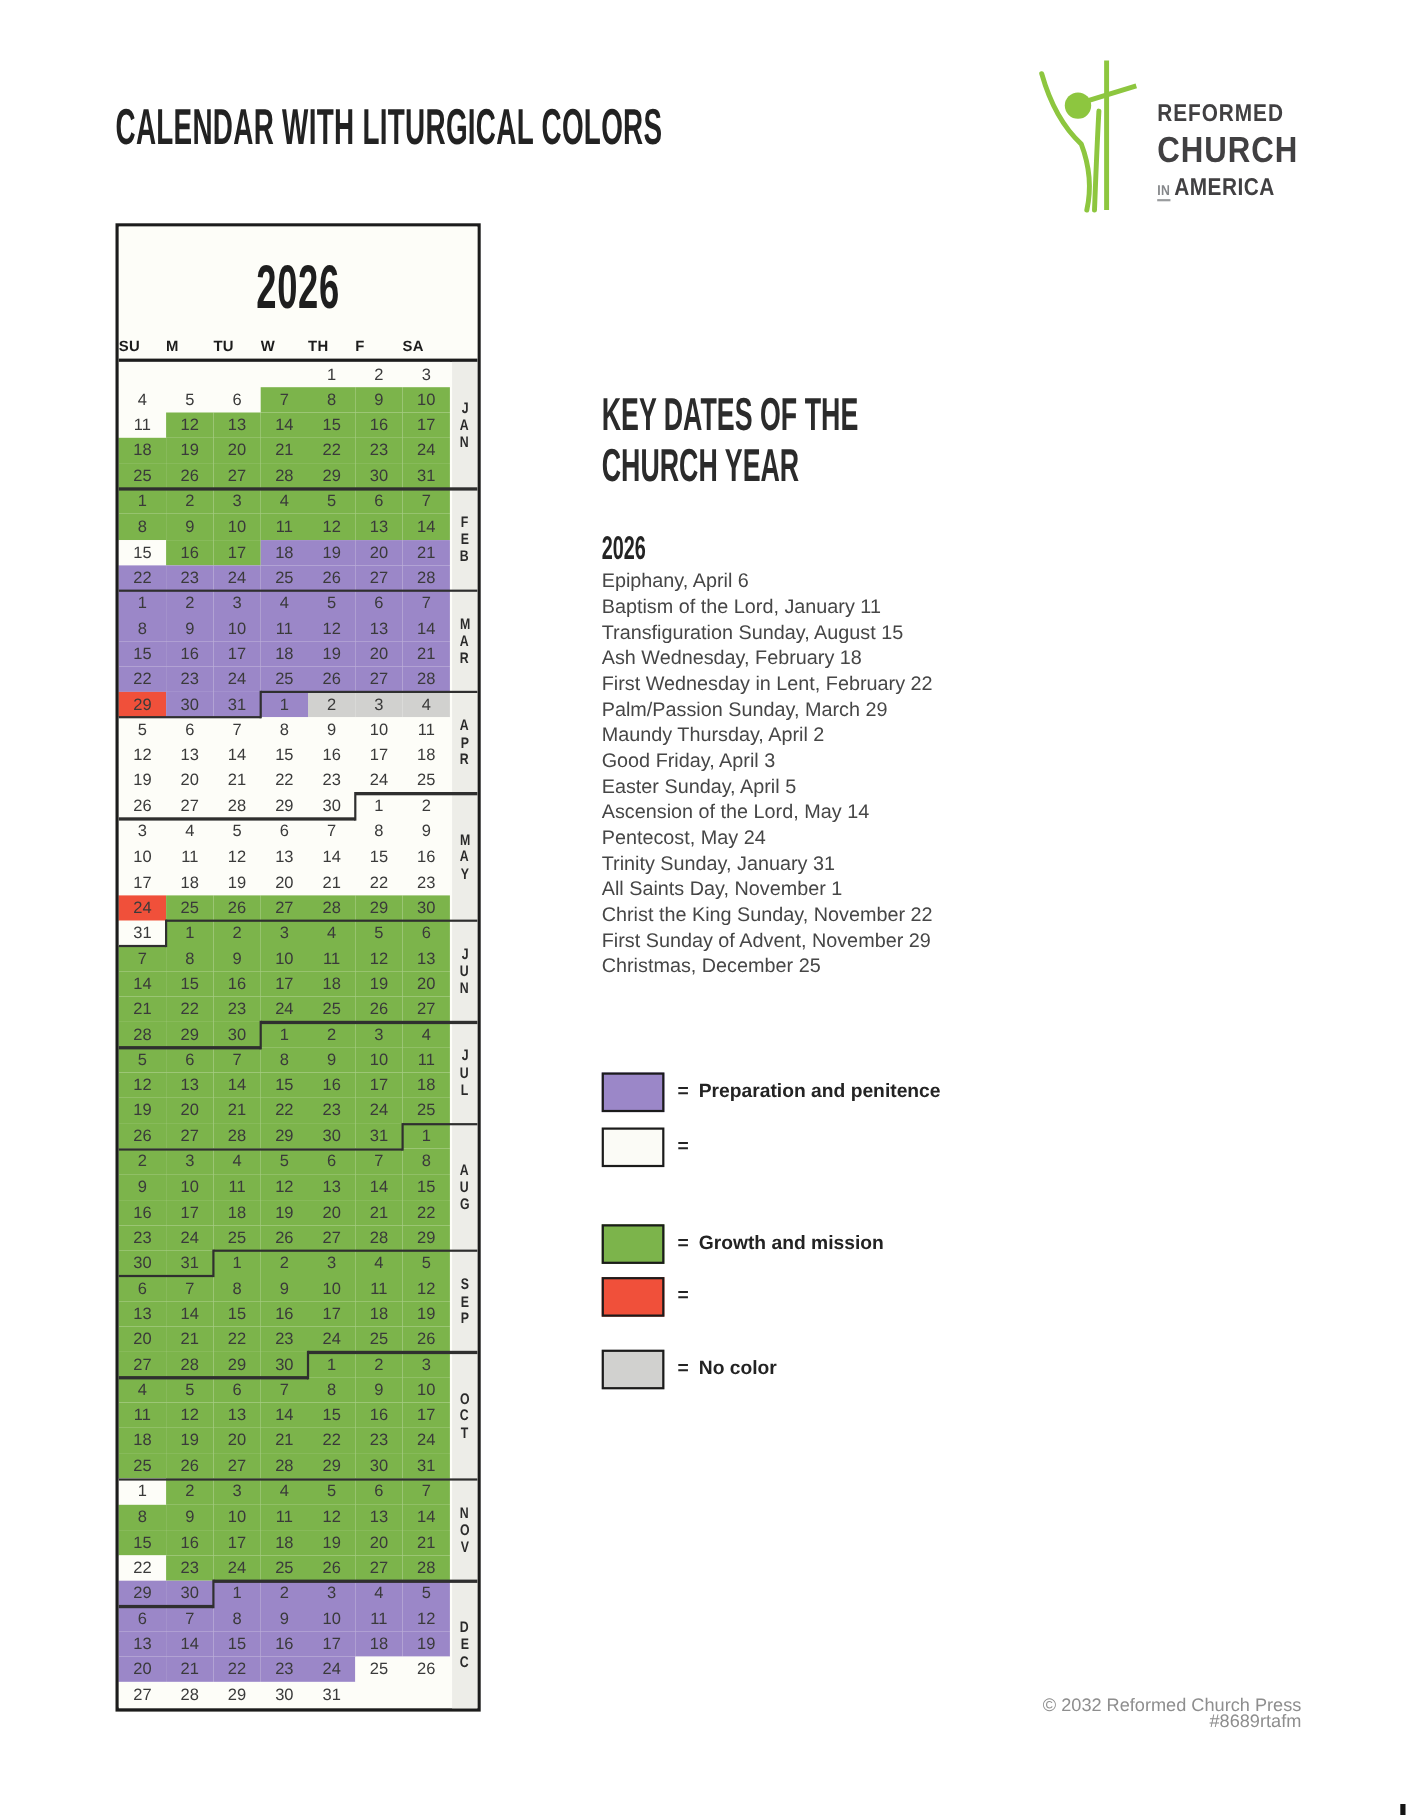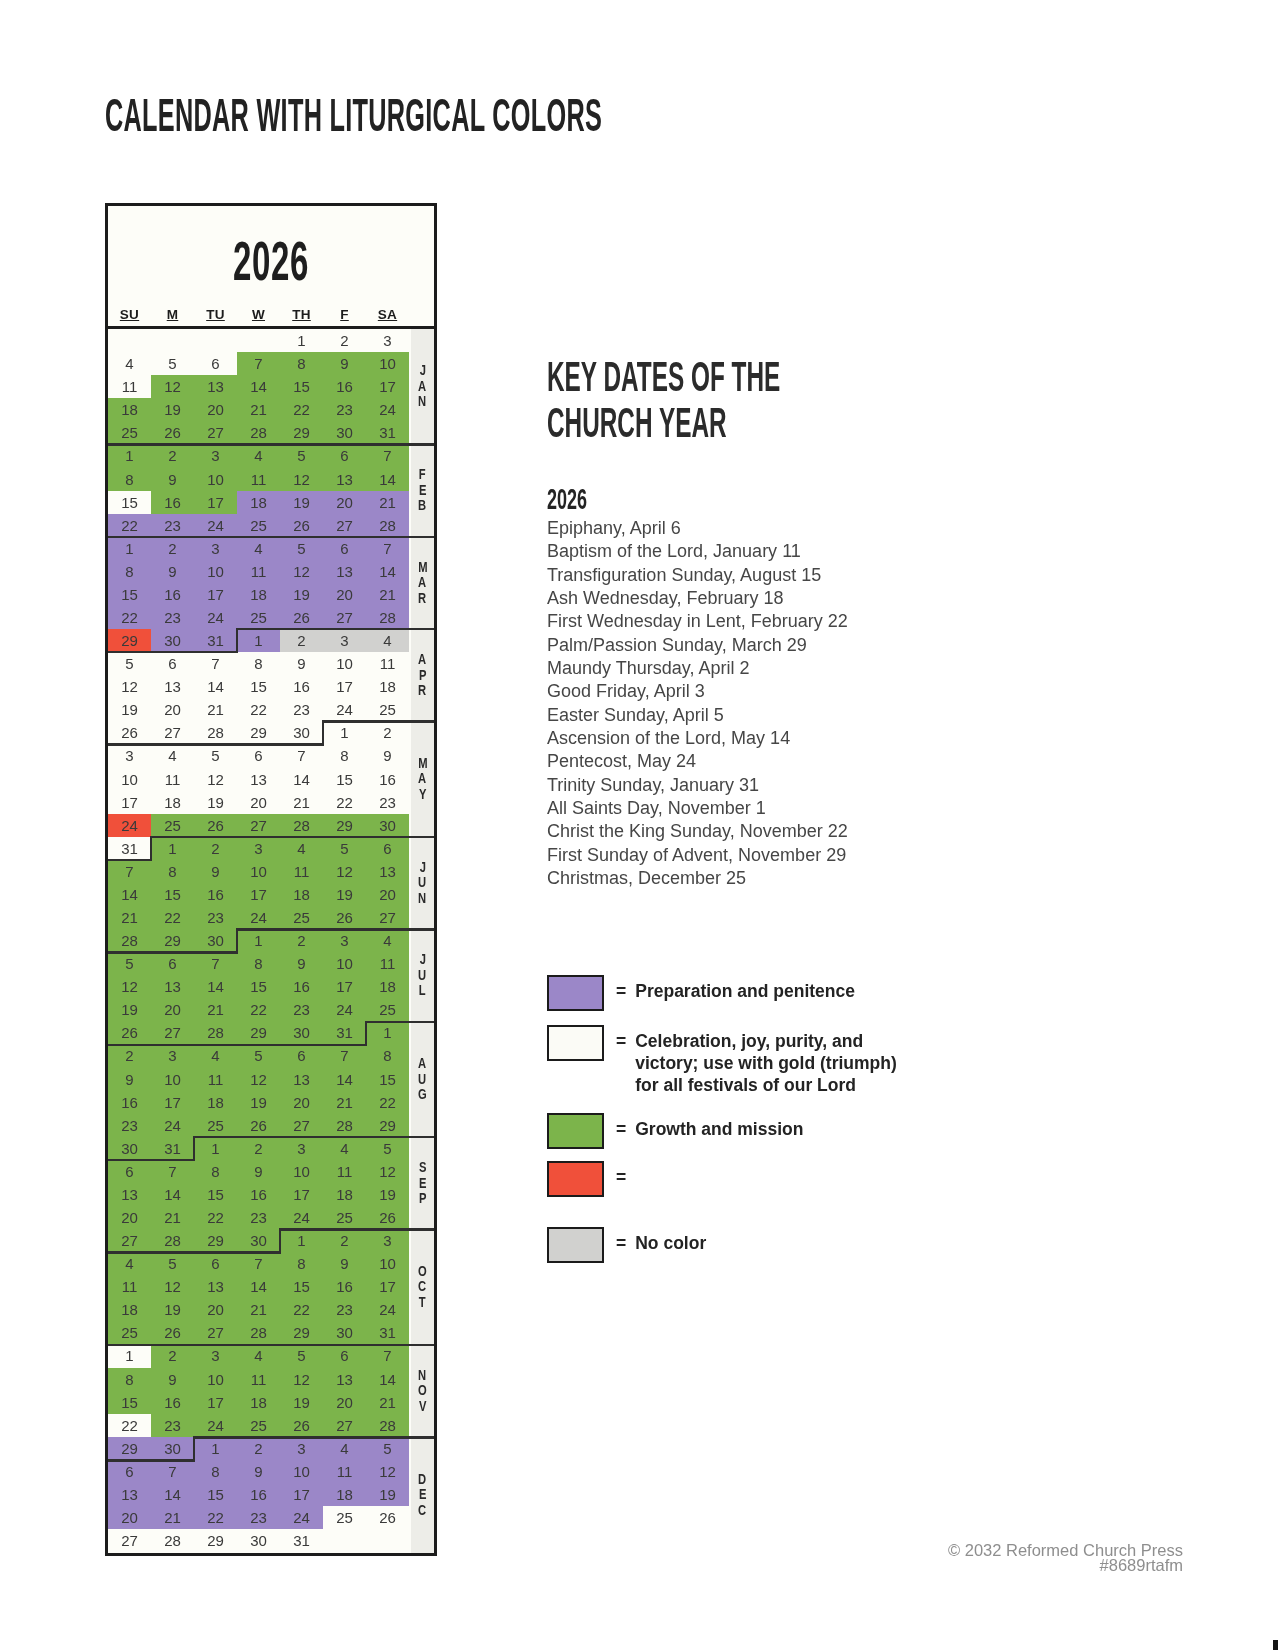--- a/index.html
+++ b/index.html
@@ -23,21 +23,21 @@
            padding-bottom:1px;margin-right:4px;letter-spacing:.5px;}
   .logo-america{font-size:22px;font-weight:800;color:#414042;letter-spacing:.5px;white-space:nowrap;}
 
   
   .calendar{position:absolute;left:105px;top:203px;width:332px;height:1353px;
             border:3px solid #1c1c1c;box-sizing:border-box;background:#fdfdf8;}
   .cal-header{position:relative;height:123px;border-bottom:3px solid #1c1c1c;box-sizing:border-box;background:#fdfdf8;}
   .cal-year{position:absolute;left:0;right:0;top:22px;text-align:center;font-size:56px;font-weight:800;
             color:#1e1e1e;letter-spacing:1px;transform:scaleX(.59);transform-origin:center top;}
   .dow-row{position:absolute;left:0;bottom:4px;width:301px;display:flex;}
-  .dow-cell{width:43px;text-align:center;font-size:13.5px;font-weight:700;color:#1c1c1c;letter-spacing:.3px;text-decoration:underline;}
+  .dow-cell{width:43px;text-align:left;font-size:13.5px;font-weight:700;color:#1c1c1c;letter-spacing:.3px;}
   .cal-body{position:relative;height:1224px;}
   .cal-grid{position:absolute;left:0;top:0;width:301px;}
   .cal-row{display:flex;height:23.09px;}
   .cal-cell{width:43px;display:flex;align-items:center;justify-content:center;
             font-size:15px;color:#3a3a3a;}
   .cal-months{position:absolute;right:0;top:0;width:23px;height:100%;background:#edede8;}
   .month-zone{position:absolute;left:0;width:100%;display:flex;flex-direction:column;
               align-items:center;justify-content:center;}
   .month-letter{font-size:14px;font-weight:700;color:#2a2a2a;line-height:15.5px;
                 transform:scaleX(.8);}
@@ -63,20 +63,37 @@
   .footer-copy{position:absolute;right:95px;top:1541px;font-size:16.5px;color:#8e8e8e;}
   .corner-mark{position:absolute;right:0;top:1640px;width:5px;height:10px;background:#141414;}
 </style>
 </head>
 <body>
 
 <div class="page">
 
   <div class="title">CALENDAR WITH LITURGICAL COLORS</div>
 
+  <div class="logo">
+    <svg width="104" height="150" viewBox="0 0 104 148">
+      <line x1="66" y1="6" x2="66" y2="142" stroke="#8DC63F" stroke-width="4.5"></line>
+      <line x1="44" y1="44" x2="93" y2="29" stroke="#8DC63F" stroke-width="4.5"></line>
+      <circle cx="40" cy="47" r="12" fill="#8DC63F"></circle>
+      <path d="M7,18 C16,50 30,70 43,82 C51,103 52,124 48,142" fill="none" stroke="#8DC63F" stroke-width="4.5" stroke-linecap="round"></path>
+      <path d="M59,52 C57,88 56,116 55,142" fill="none" stroke="#8DC63F" stroke-width="4.5" stroke-linecap="round"></path>
+    </svg>
+    <div class="logo-text">
+      <div class="logo-reformed">REFORMED</div>
+      <div class="logo-church">CHURCH</div>
+      <div class="logo-line3">
+        <span class="logo-in">IN</span>
+        <span class="logo-america">AMERICA</span>
+      </div>
+    </div>
+  </div>
 
   <div class="calendar">
     <div class="cal-header">
       <div class="cal-year">2026</div>
       <div class="dow-row">
           <div class="dow-cell">SU</div>
           <div class="dow-cell">M</div>
           <div class="dow-cell">TU</div>
           <div class="dow-cell">W</div>
           <div class="dow-cell">TH</div>
@@ -684,25 +701,20 @@
       <div class="legend-item" style="top: 0px;">
         <div class="swatch" style="background: rgb(155, 135, 200);"></div>
         <div class="leg-eq">=</div>
         <div class="leg-text">
           <div class="leg-line">Preparation and penitence</div>
         </div>
       </div>
       <div class="legend-item" style="top: 50px;">
         <div class="swatch" style="background: rgb(251, 251, 246);"></div>
         <div class="leg-eq">=</div>
-        <div class="leg-text">
-          <div class="leg-line">Celebration, joy, purity, and</div>
-          <div class="leg-line">victory; use with gold (triumph)</div>
-          <div class="leg-line">for all festivals of our Lord</div>
-        </div>
       </div>
       <div class="legend-item" style="top: 138px;">
         <div class="swatch" style="background: rgb(124, 180, 75);"></div>
         <div class="leg-eq">=</div>
         <div class="leg-text">
           <div class="leg-line">Growth and mission</div>
         </div>
       </div>
       <div class="legend-item" style="top: 186px;">
         <div class="swatch" style="background: rgb(240, 80, 58);"></div>

